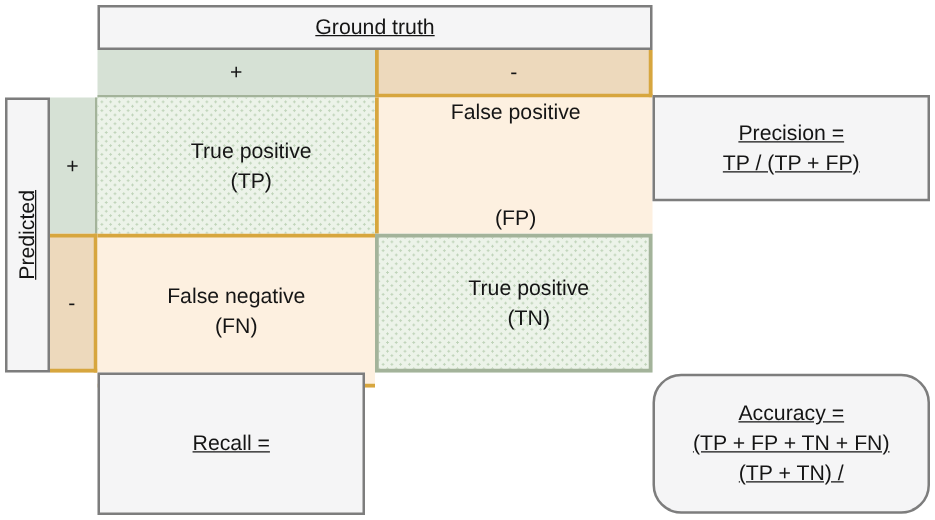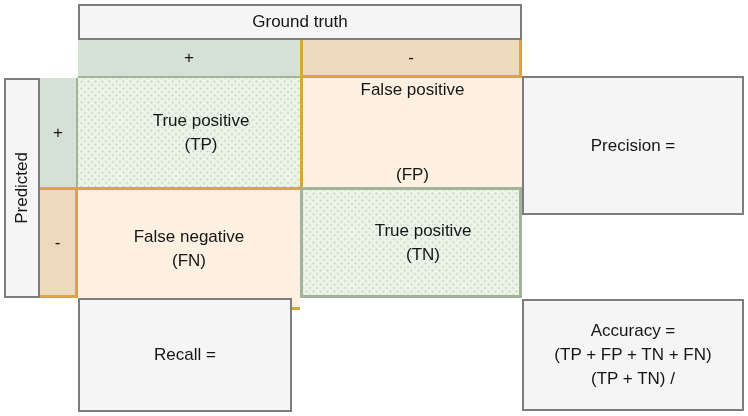--- a/index.html
+++ b/index.html
@@ -18,20 +18,21 @@
   .center {
     display: flex;
     flex-direction: column;
     align-items: center;
     justify-content: center;
     text-align: center;
   }
   .graybox {
     background: var(--box-bg, #f5f5f6);
     border: 2px solid var(--box-border, #7d7d7d);
+    text-decoration: underline;
   }
   .green-header { background: var(--green-header-bg, #d6e1d5); }
   .tan-header   { background: var(--tan-header-bg, #edd9bc); }
   .cream-cell   { background: var(--cream-cell-bg, #fdf0e0); }
   .dotted-green {
     background-color: var(--green-cell-bg, #ecf3e9);
     background-image:
       radial-gradient(circle, var(--green-cell-dot, #c0d4ba) 0.9px, transparent 1.1px),
       radial-gradient(circle, var(--green-cell-dot, #c0d4ba) 0.9px, transparent 1.1px);
     background-size: 7px 7px;
@@ -58,23 +59,23 @@
                    border-bottom: 3px solid var(--gold-border, #d7a63e);
                    border-right: 3px solid var(--gold-border, #d7a63e); }
   #cell-tp       { left: 78px;  top: 78px;  width: 222px; height: 109px; }
   #cell-fp       { left: 300px; top: 78px;  width: 222px; height: 109px;
                    border-left: 3px solid var(--gold-border, #d7a63e); justify-content: space-between; }
   #cell-fn       { left: 78px;  top: 187px; width: 222px; height: 123px;
                    border-top: 3px solid var(--gold-border, #d7a63e);
                    border-bottom: 3px solid var(--gold-border, #d7a63e); }
   #cell-tn       { left: 300px; top: 187px; width: 222px; height: 111px;
                    border: 3px solid var(--green-border, #a3b39a); }
-  #precision-box { left: 522px; top: 76px;  width: 222px; height: 139px; }
+  #precision-box { left: 522px; top: 76px;  width: 222px; height: 85px; }
   #recall-box    { left: 78px;  top: 298px; width: 214px; height: 114px; }
-  #accuracy-box  { left: 522px; top: 299px; width: 222px; height: 112px; }
+  #accuracy-box  { left: 522px; top: 299px; width: 222px; height: 112px; border-radius: 23px; }
 </style>
 </head>
 <body>
 
 <div id="canvas">
 
   <div id="gt-box" class="abs graybox center">
     <span>Ground truth</span>
   </div>
 
@@ -113,20 +114,21 @@
     <span>(FN)</span>
   </div>
 
   <div id="cell-tn" class="abs dotted-green center">
     <span>True positive</span>
     <span>(TN)</span>
   </div>
 
   <div id="precision-box" class="abs graybox center">
     <span>Precision =</span>
+    <span>TP / (TP + FP)</span>
   </div>
 
   <div id="recall-box" class="abs graybox center">
     <span>Recall =</span>
   </div>
 
   <div id="accuracy-box" class="abs graybox center">
     <span>Accuracy =</span>
     <span>(TP + FP + TN + FN)</span>
     <span>(TP + TN) /</span>

